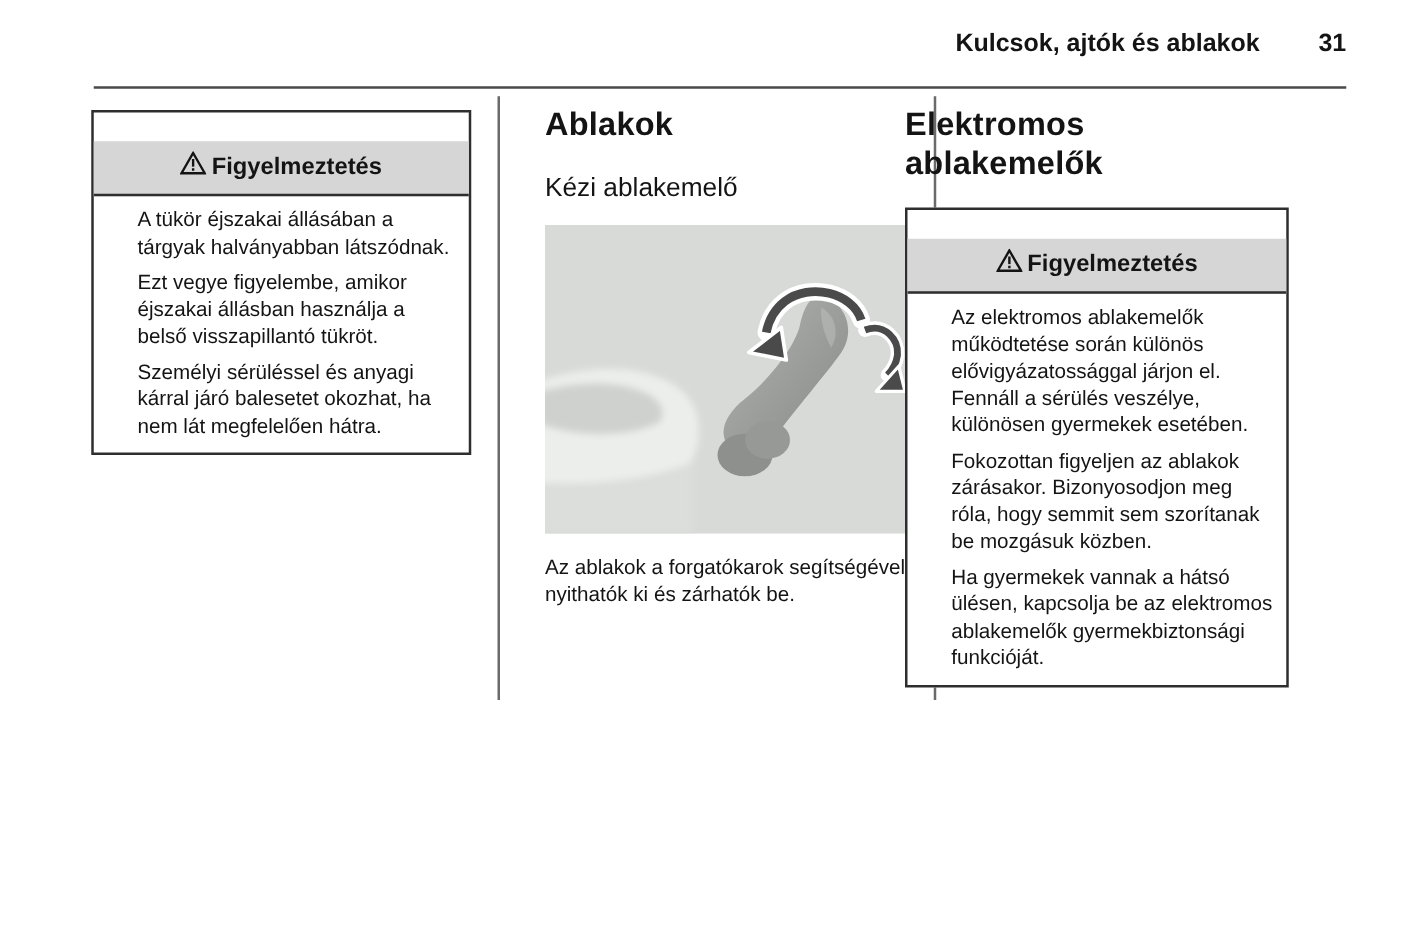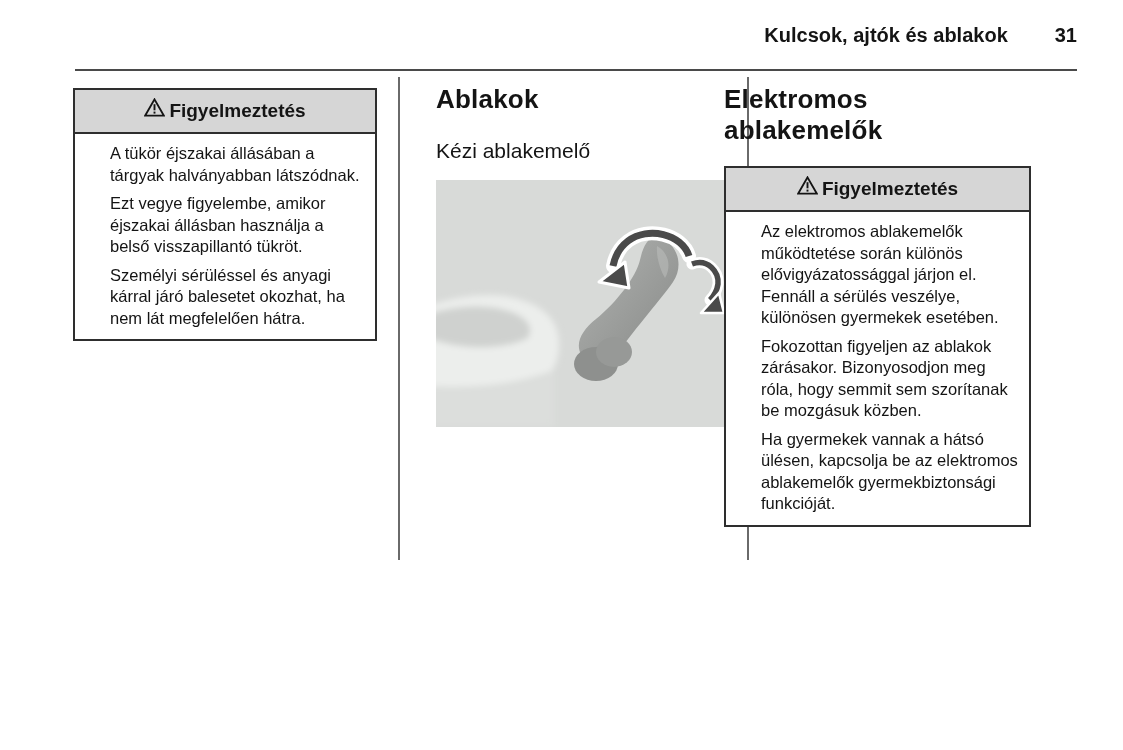--- a/index.html
+++ b/index.html
@@ -32,21 +32,21 @@
   
   .warning-box {
     border: 2px solid #2e2e2e;
     background: #ffffff;
   }
   .warning-head {
     display: flex; align-items: center; justify-content: center; gap: 4px;
     height: 44px;
     background: #d6d6d6;
     border-bottom: 2px solid #2e2e2e;
-    font-size: 19px; font-weight: bold; color: #141414;
+    font-size: 19px; font-weight: bold; color: #141414; margin-top: 23px;
   }
   .warning-body { padding: 9px 10px 10px 10px; margin-left: 25px; }
   .warning-body p {
     font-size: 16.5px; line-height: 21.5px; color: #141414;
     margin-bottom: 7px;
   }
   .warning-body p:last-child { margin-bottom: 0; }
   
   .col-left  { position: absolute; left: 73px;  top: 88px; width: 304px; }
   .col-mid   { position: absolute; left: 436px; top: 84px; width: 312px; }
@@ -148,20 +148,21 @@
         </g>
 
         <g>
           <path d="M 256 84 C 272 78 283 92 282 104 C 281 111 278 116 274 120" fill="none" stroke="#ffffff" stroke-width="11" stroke-linecap="round"></path>
           <path d="M 256 84 C 272 78 283 92 282 104 C 281 111 278 116 274 120" fill="none" stroke="#4a4a4a" stroke-width="5.5" stroke-linecap="butt"></path>
           <polygon points="265,133 283,113 288,133" fill="#4a4a4a" stroke="#ffffff" stroke-width="2.6" stroke-linejoin="round"></polygon>
         </g>
       </svg>
     </div>
 
+    <p class="figure-caption">Az ablakok a forgatókarok segítségével nyithatók ki és zárhatók be.</p>
   </div>
 
   <div class="col-right">
     <h1 class="section-heading">Elektromos ablakemelők</h1>
 
     <div class="warning-box">
       <div class="warning-head">
         <span class="warn-icon">
           <svg width="21" height="19" viewBox="0 0 21 19">
             <path d="M10.5 1.4 L19.8 17.6 H1.2 Z" fill="none" stroke="#141414" stroke-width="1.9" stroke-linejoin="miter"></path>

